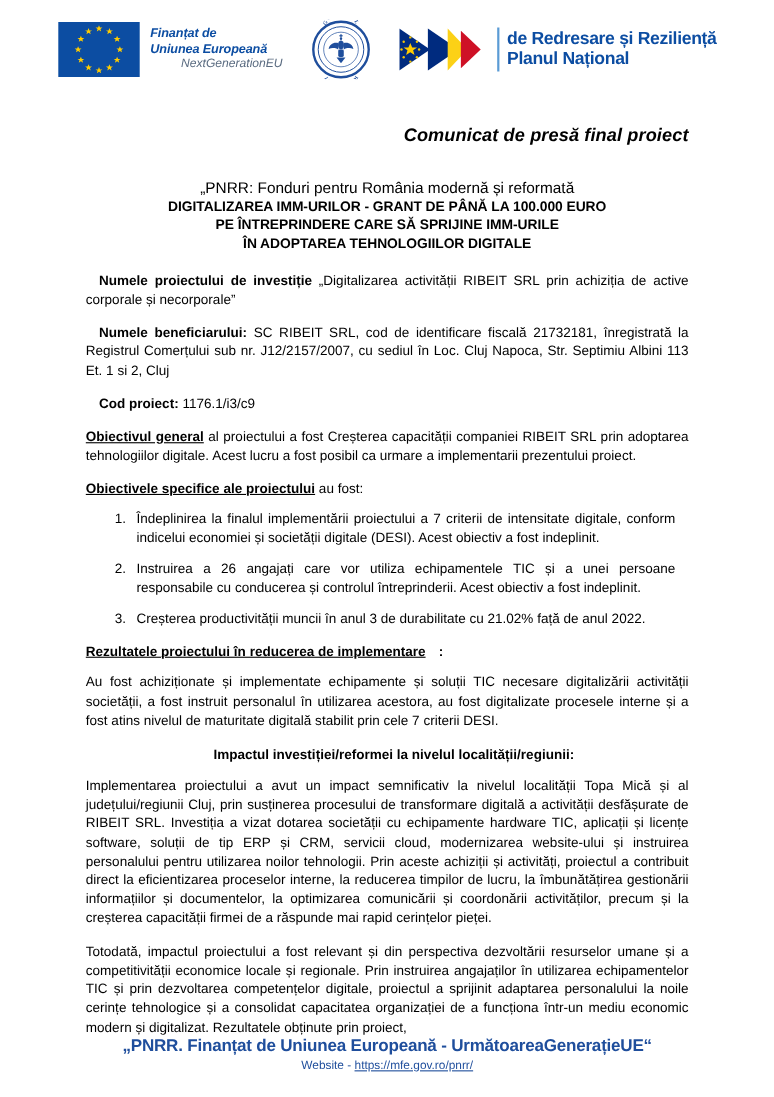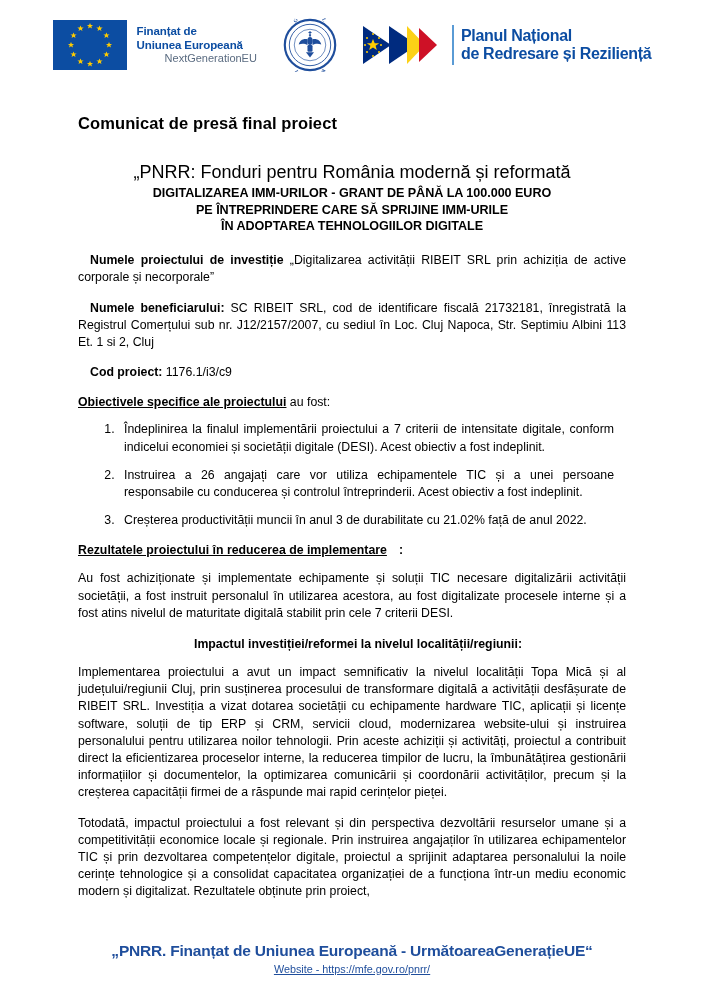--- a/index.html
+++ b/index.html
@@ -25,20 +25,21 @@
     height: 82px;
     padding-top: 8px;
     box-sizing: border-box;
   }
 
   
   .eu-block {
     display: flex;
     align-items: center;
     gap: 10px;
+    font-style: italic;
   }
   .eu-flag {
     width: 74px;
     height: 50px;
     background: #0c4da2;
     position: relative;
     flex: none;
   }
   .eu-stars {
     position: absolute;
@@ -93,34 +94,35 @@
     letter-spacing: -0.3px;
   }
 
   
   .doc {
     padding: 0 78px 0 78px;
     box-sizing: border-box;
   }
 
   .doc-title {
-    text-align: left;
+    text-align: right;
     font-weight: bold;
     font-size: 16.5px;
     margin: 32px 0 0 0;
     letter-spacing: 0.1px;
+    font-style: italic;
   }
 
   .subtitle-block {
     text-align: center;
     margin-top: 28px;
     line-height: 1.33;
   }
   .subtitle-quote {
-    font-size: 18px;
+    font-size: 14px;
   }
   .subtitle-caps {
     font-size: 12.6px;
     font-weight: bold;
     letter-spacing: -0.05px;
   }
 
   p.body {
     font-size: 12.3px;
     line-height: 1.40;
@@ -165,21 +167,20 @@
     font-size: 15.5px;
     letter-spacing: -0.2px;
     margin-bottom: 3px;
   }
   .footer-links {
     display: flex;
     justify-content: center;
     gap: 92px;
     font-size: 10.8px;
     color: #1f4e9c;
-    text-decoration: underline;
   }
   .footer-links a {
     color: #1f4e9c;
     text-decoration: underline;
   }
   .footer-links .lbl { color: #1f4e9c; }
 </style>
 </head>
 <body>
 
@@ -276,22 +277,22 @@
           <circle cx="4" cy="28" r="1.1"></circle>
         <circle cx="2" cy="21" r="1.1"></circle>
           <circle cx="4" cy="14" r="1.1"></circle>
       </g>
       <polygon points="26,2 54,21 26,40" fill="#002b7f"></polygon>
       <polygon points="44,2 62,21 44,40" fill="#fcd116"></polygon>
       <polygon points="56,4 74,21 56,38" fill="#ce1126"></polygon>
     </svg>
     <div class="pnrr-bar"></div>
     <div class="pnrr-text">
+      <div>de Redresare și Reziliență</div>
       <div>Planul Național</div>
-      <div>de Redresare și Reziliență</div>
     </div>
   </div>
 </div>
 
 <div class="doc">
 
   <h1 class="doc-title">Comunicat de presă final proiect</h1>
 
   <div class="subtitle-block">
     <div class="subtitle-quote">„PNRR: Fonduri pentru România modernă și reformată</div>
@@ -305,20 +306,23 @@
   </p>
 
   <p class="body">
     <span class="b">Numele beneficiarului:</span><span> SC RIBEIT SRL, cod de identificare fiscală 21732181, înregistrată la Registrul Comerțului sub nr. J12/2157/2007, cu sediul în Loc. Cluj Napoca, Str. Septimiu Albini 113 Et. 1 si 2, Cluj</span>
   </p>
 
   <p class="body">
     <span class="b">Cod proiect:</span><span> 1176.1/i3/c9</span>
   </p>
 
+  <p class="body">
+    <span class="u-b">Obiectivul general</span><span> al proiectului a fost Creșterea capacității companiei RIBEIT SRL prin adoptarea tehnologiilor digitale. Acest lucru a fost posibil ca urmare a implementarii prezentului proiect.</span>
+  </p>
 
   <p class="heading-line">
     <span class="u-b">Obiectivele specifice ale proiectului</span><span> au fost:</span>
   </p>
 
   <ol class="objectives">
     <li>Îndeplinirea la finalul implementării proiectului a 7 criterii de intensitate digitale, conform indicelui economiei și societății digitale (DESI). Acest obiectiv a fost indeplinit.</li>
     <li>Instruirea a 26 angajați care vor utiliza echipamentele TIC și a unei persoane responsabile cu conducerea și controlul întreprinderii. Acest obiectiv a fost indeplinit.</li>
     <li>Creșterea productivității muncii în anul 3 de durabilitate cu 21.02% față de anul 2022.</li>
   </ol>

